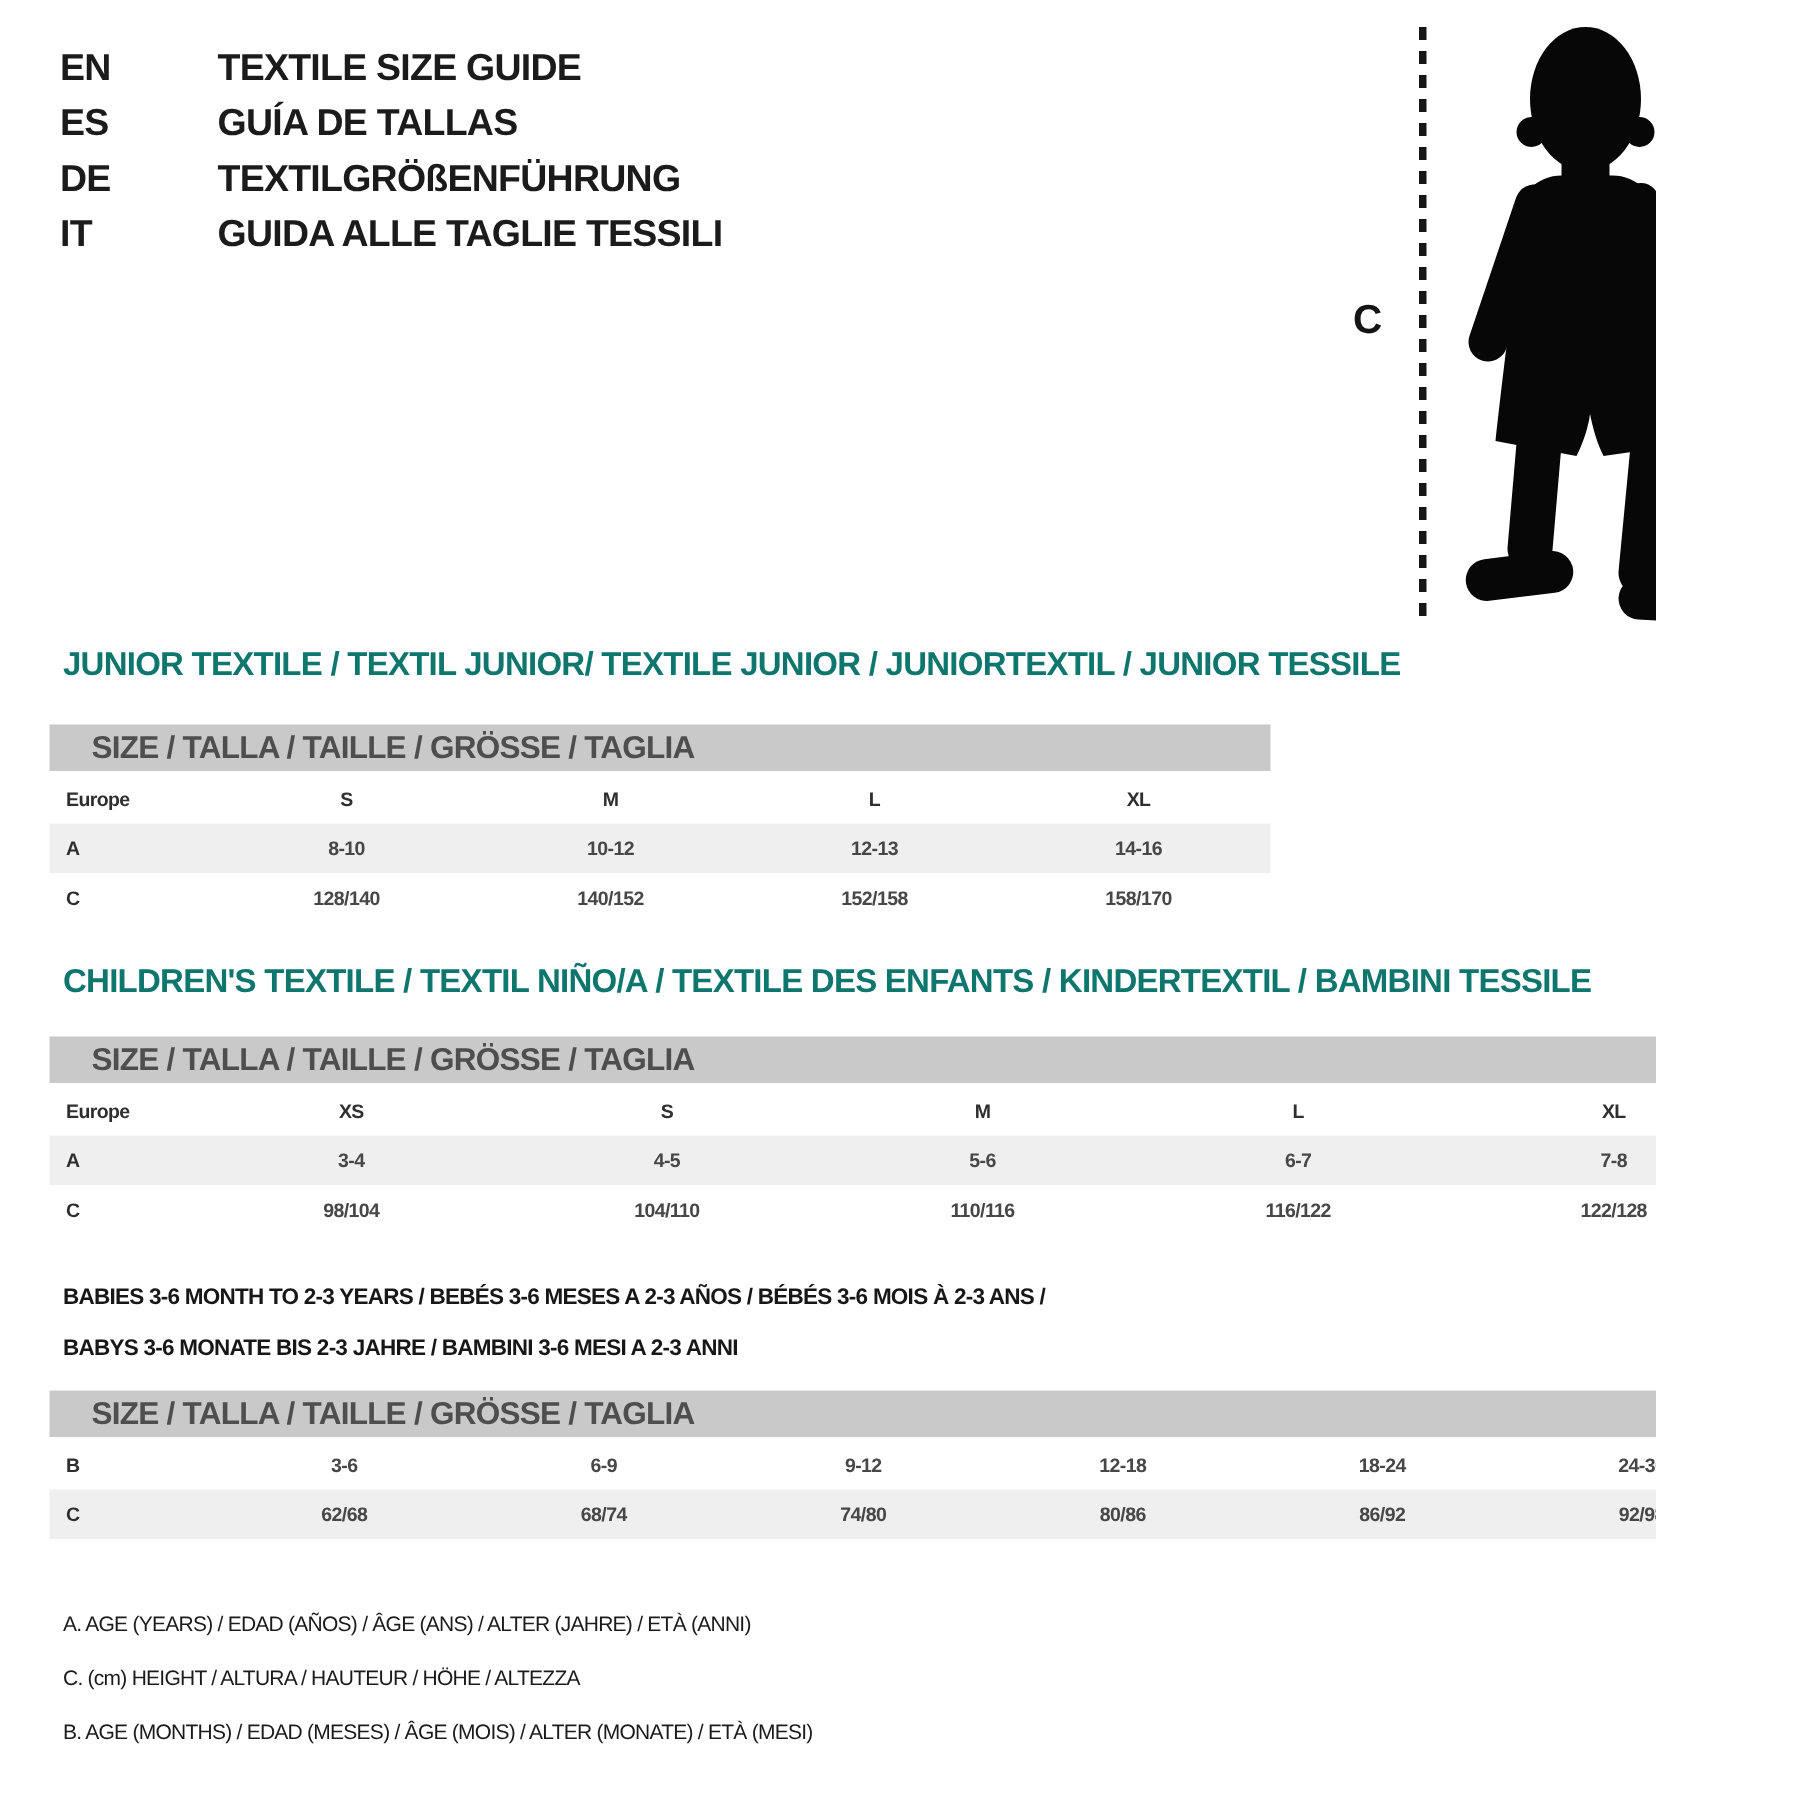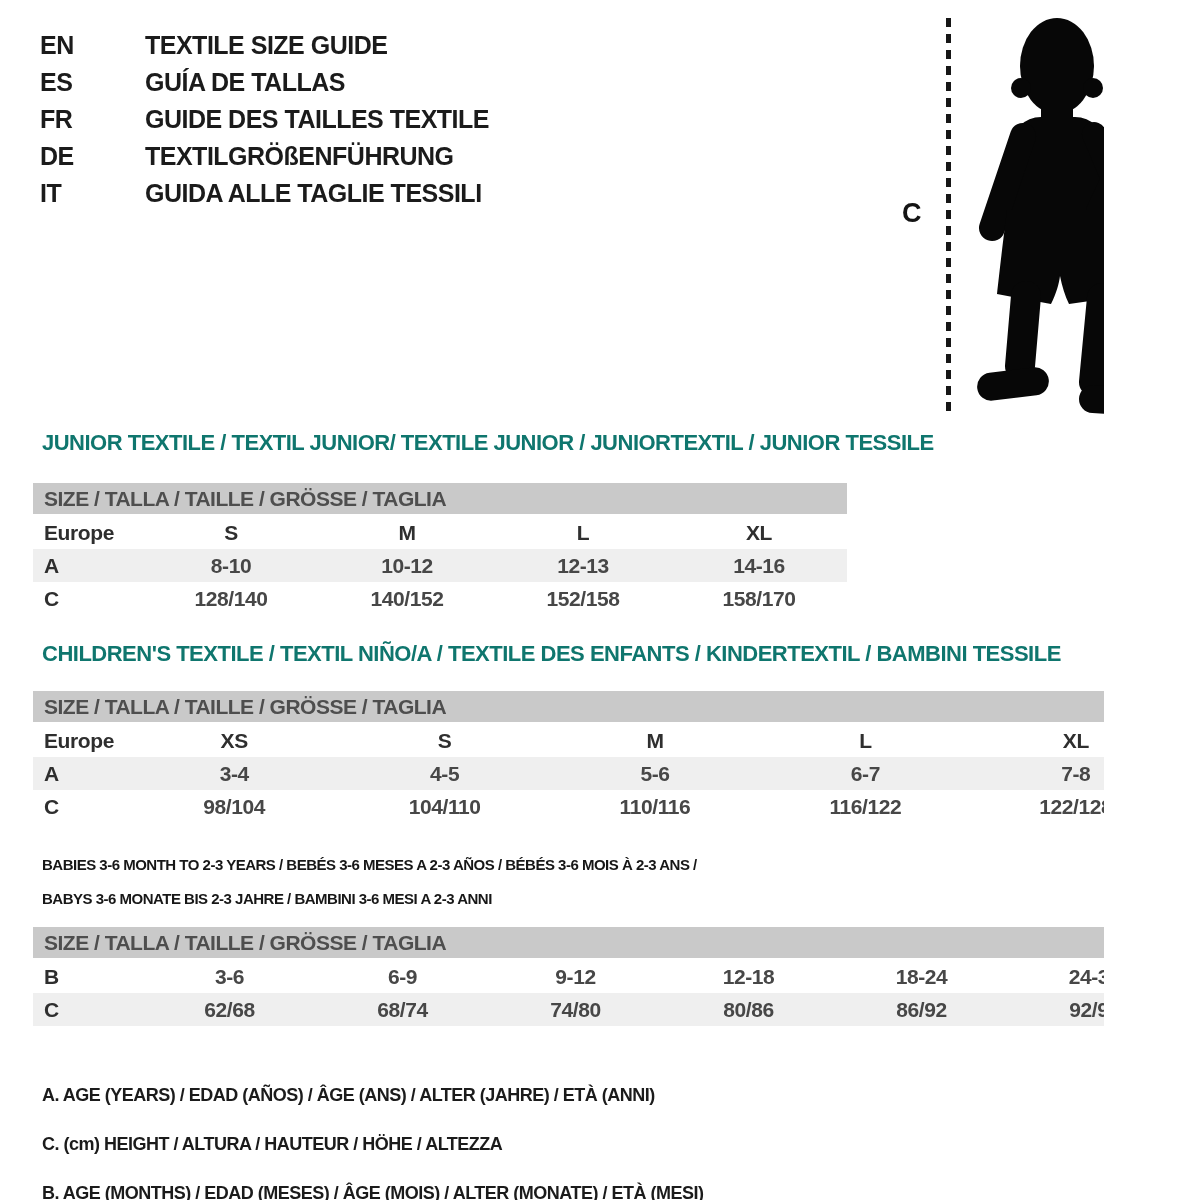--- a/index.html
+++ b/index.html
@@ -27,63 +27,59 @@
   #junior-title{top:430px;}
   #children-title{top:641px;}
   .babies-title{position:absolute;left:42px;top:848px;}
   .babies-title .title-line{
     font-size:15px;font-weight:700;letter-spacing:-0.5px;color:#171717;line-height:34px;white-space:nowrap;
   }
   
   .tbl{position:absolute;left:33px;}
   .size-bar{
     height:31px;background:#c9c9c9;color:#4e4e4e;font-size:21px;font-weight:700;
-    line-height:31px;padding-left:11px;letter-spacing:-0.5px;box-sizing:border-box;
+    line-height:31px;padding-left:28px;letter-spacing:-0.5px;box-sizing:border-box;
     margin-bottom:2px;
   }
-  .trow{display:flex;height:33px;align-items:center;font-size:21px;font-weight:700;letter-spacing:-0.4px;}
+  .trow{display:flex;height:33px;align-items:center;font-size:13px;font-weight:700;letter-spacing:-0.4px;}
   .trow.shaded{background:#efefef;}
   .cell-label{padding-left:11px;box-sizing:border-box;color:#2e2e2e;flex:0 0 auto;}
   .cells{display:flex;flex:1;}
   .cell{flex:1;text-align:center;color:#474747;}
   .trow.size-row .cell{color:#2f2f2f;}
   .t-junior{top:483px;width:814px;}
   .t-junior .cell-label{width:110px;}
   .t-children{top:691px;width:1148px;}
   .t-children .cell-label{width:96px;}
   .t-babies{top:927px;width:1148px;}
   .t-babies .cell-label{width:110px;}
   
   .legend{position:absolute;left:42px;top:1064px;}
   .legend-line{
-    font-size:18px;font-weight:700;letter-spacing:-0.5px;color:#1b1b1b;
-    line-height:36px;white-space:nowrap;margin-top:13px;
+    font-size:14px;font-weight:400;letter-spacing:-0.5px;color:#1b1b1b;
+    line-height:36px;white-space:nowrap;
   }
 </style>
 </head>
 <body>
 
 <div class="page">
 
   <div class="lang-list">
 
       <div class="lang-row">
         <span class="lang-code">EN</span>
         <span class="lang-label">TEXTILE SIZE GUIDE</span>
       </div>
 
       <div class="lang-row">
         <span class="lang-code">ES</span>
         <span class="lang-label">GUÍA DE TALLAS</span>
       </div>
 
-      <div class="lang-row">
-        <span class="lang-code">FR</span>
-        <span class="lang-label">GUIDE DES TAILLES TEXTILE</span>
-      </div>
 
       <div class="lang-row">
         <span class="lang-code">DE</span>
         <span class="lang-label">TEXTILGRÖßENFÜHRUNG</span>
       </div>
 
       <div class="lang-row">
         <span class="lang-code">IT</span>
         <span class="lang-label">GUIDA ALLE TAGLIE TESSILI</span>
       </div>

